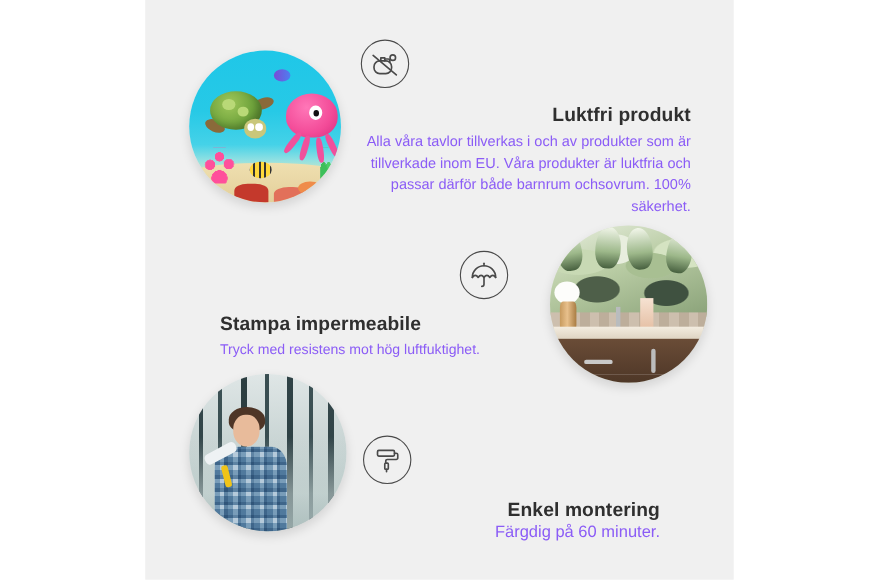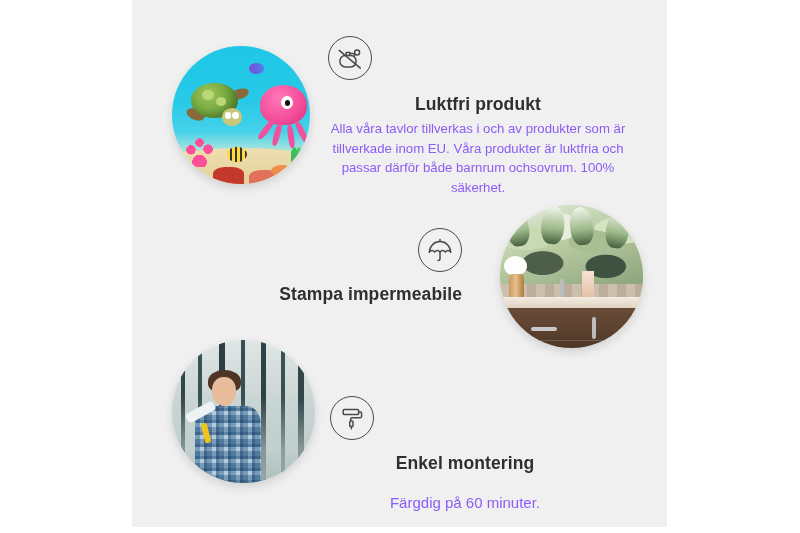--- a/index.html
+++ b/index.html
@@ -263,34 +263,34 @@
     font-weight: bold;
     color: #2f2f2f;
     letter-spacing: 0.1px;
   }
   .feature .desc {
     font-size: 13.2px;
     line-height: 19.5px;
     color: #8b5cf6;
   }
 
-  .align-left  { text-align: center; }
-  .align-right { text-align: right; }
+  .align-left  { text-align: right; }
+  .align-right { }
   .align-right .icon-wrap { margin-left: auto; }
 
   
   #feature-odourless { left: 328px; top: 36px; width: 300px; }
   #feature-odourless .title { margin: 14px 0 4px 0; }
 
   #feature-waterproof { left: 200px; top: 228px; width: 262px; }
   #feature-waterproof .title { margin: 12px 0 3px 0; }
   #feature-waterproof .desc  { font-size: 12.8px; }
 
   #feature-assembly { left: 330px; top: 396px; width: 270px; }
-  #feature-assembly .title { margin: 13px 0 19px 0; }
+  #feature-assembly .title { margin: 13px 0 0 0; }
   #feature-assembly .desc  { font-size: 15px; }
 
   
   #photo-ocean    { left: 172px; top:  46px; width: 138px; height: 138px; }
   #photo-bathroom { left: 500px; top: 205px; width: 143px; height: 143px; }
   #photo-forest   { left: 172px; top: 340px; width: 143px; height: 143px; }
 </style>
 </head>
 <body>
 
@@ -372,20 +372,21 @@
     <div class="feature align-right" id="feature-waterproof" style="left:68px; top:228px;">
       <div class="icon-wrap">
         <svg width="28" height="28" viewBox="0 0 28 28" fill="none" stroke="#4a4a4a" stroke-width="1.5" stroke-linecap="round" stroke-linejoin="round">
           <path d="M3.4 16.2a10.6 10.6 0 0 1 21.2 0"></path>
           <path d="M3.4 16.2c1.6-2.4 3.7-2.4 5.3 0 1.6-2.4 3.7-2.4 5.3 0 1.6-2.4 3.7-2.4 5.3 0 1.6-2.4 3.7-2.4 5.3 0"></path>
           <path d="M14 16.2v6.2a2 2 0 0 1-2 2"></path>
           <path d="M14 5.6V3.4"></path>
         </svg>
       </div>
       <div class="title">Stampa impermeabile</div>
+      <div class="desc">Tryck med resistens mot hög luftfuktighet.</div>
     </div>
 
     <div class="feature align-left" id="feature-assembly" style="left:198px; top:396px;">
       <div class="icon-wrap">
         <svg width="28" height="28" viewBox="0 0 28 28" fill="none" stroke="#4a4a4a" stroke-width="1.5" stroke-linecap="round" stroke-linejoin="round">
           <rect x="5.2" y="5.4" width="15.4" height="5.2" rx="1.2"></rect>
           <path d="M20.6 8h1.6a1.4 1.4 0 0 1 1.4 1.4v2.9a1.4 1.4 0 0 1-1.4 1.4h-8.1a1.4 1.4 0 0 0-1.4 1.4v1.3"></path>
           <rect x="11.8" y="17" width="3.2" height="5.6" rx="0.8"></rect>
           <path d="M13.4 22.6v2.2"></path>
         </svg>

